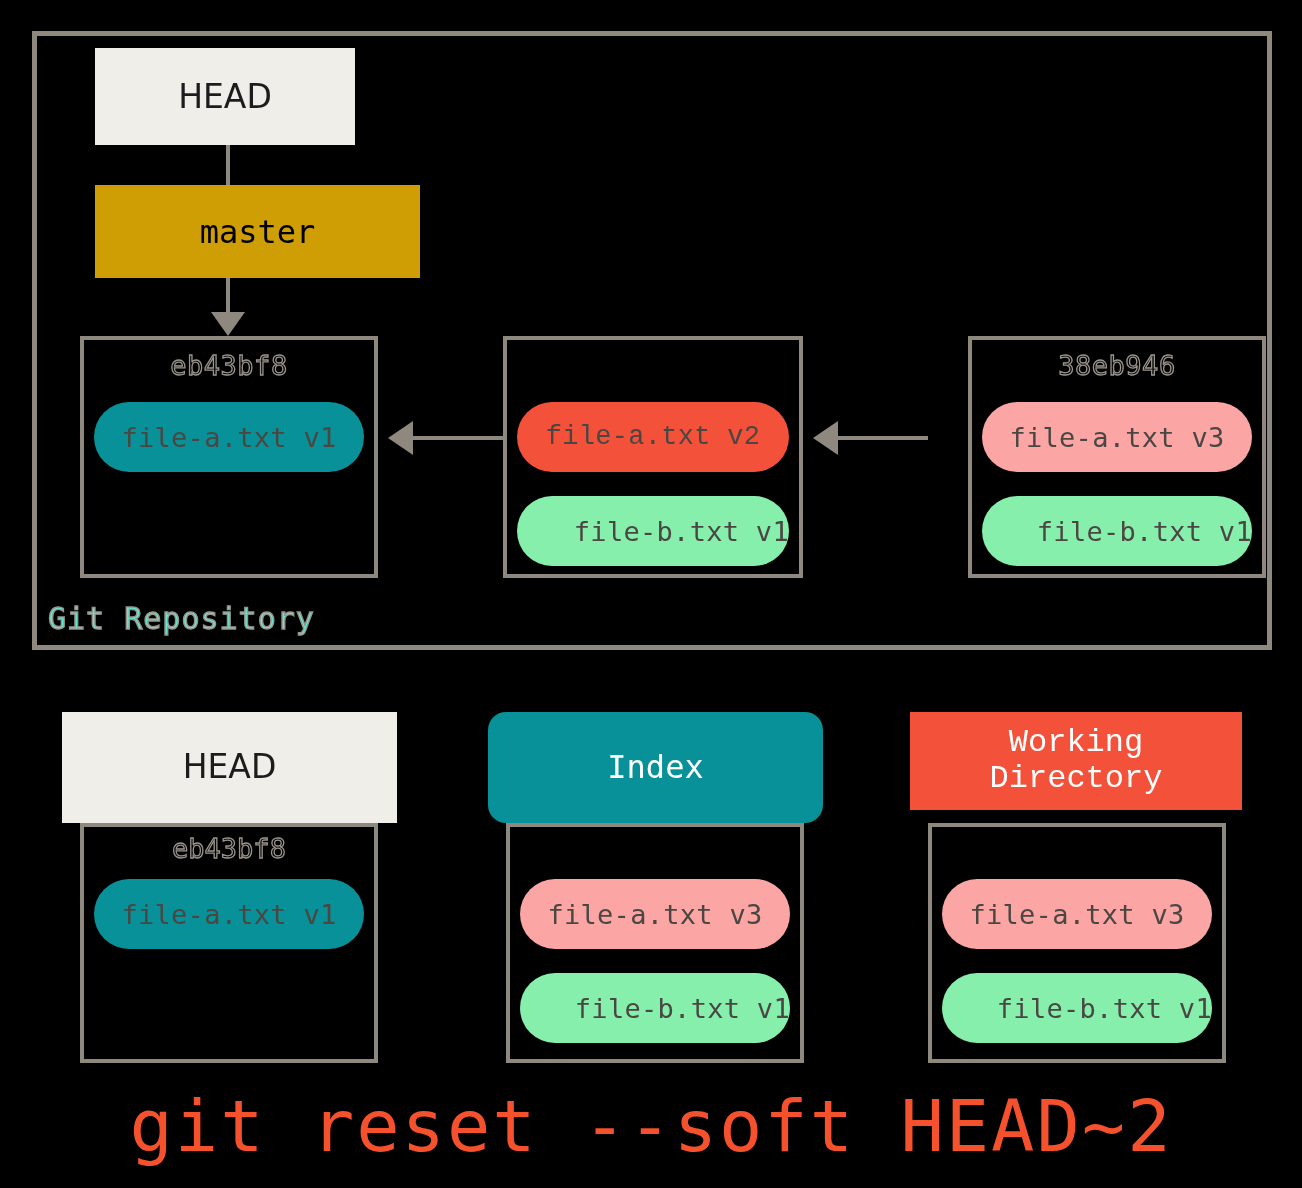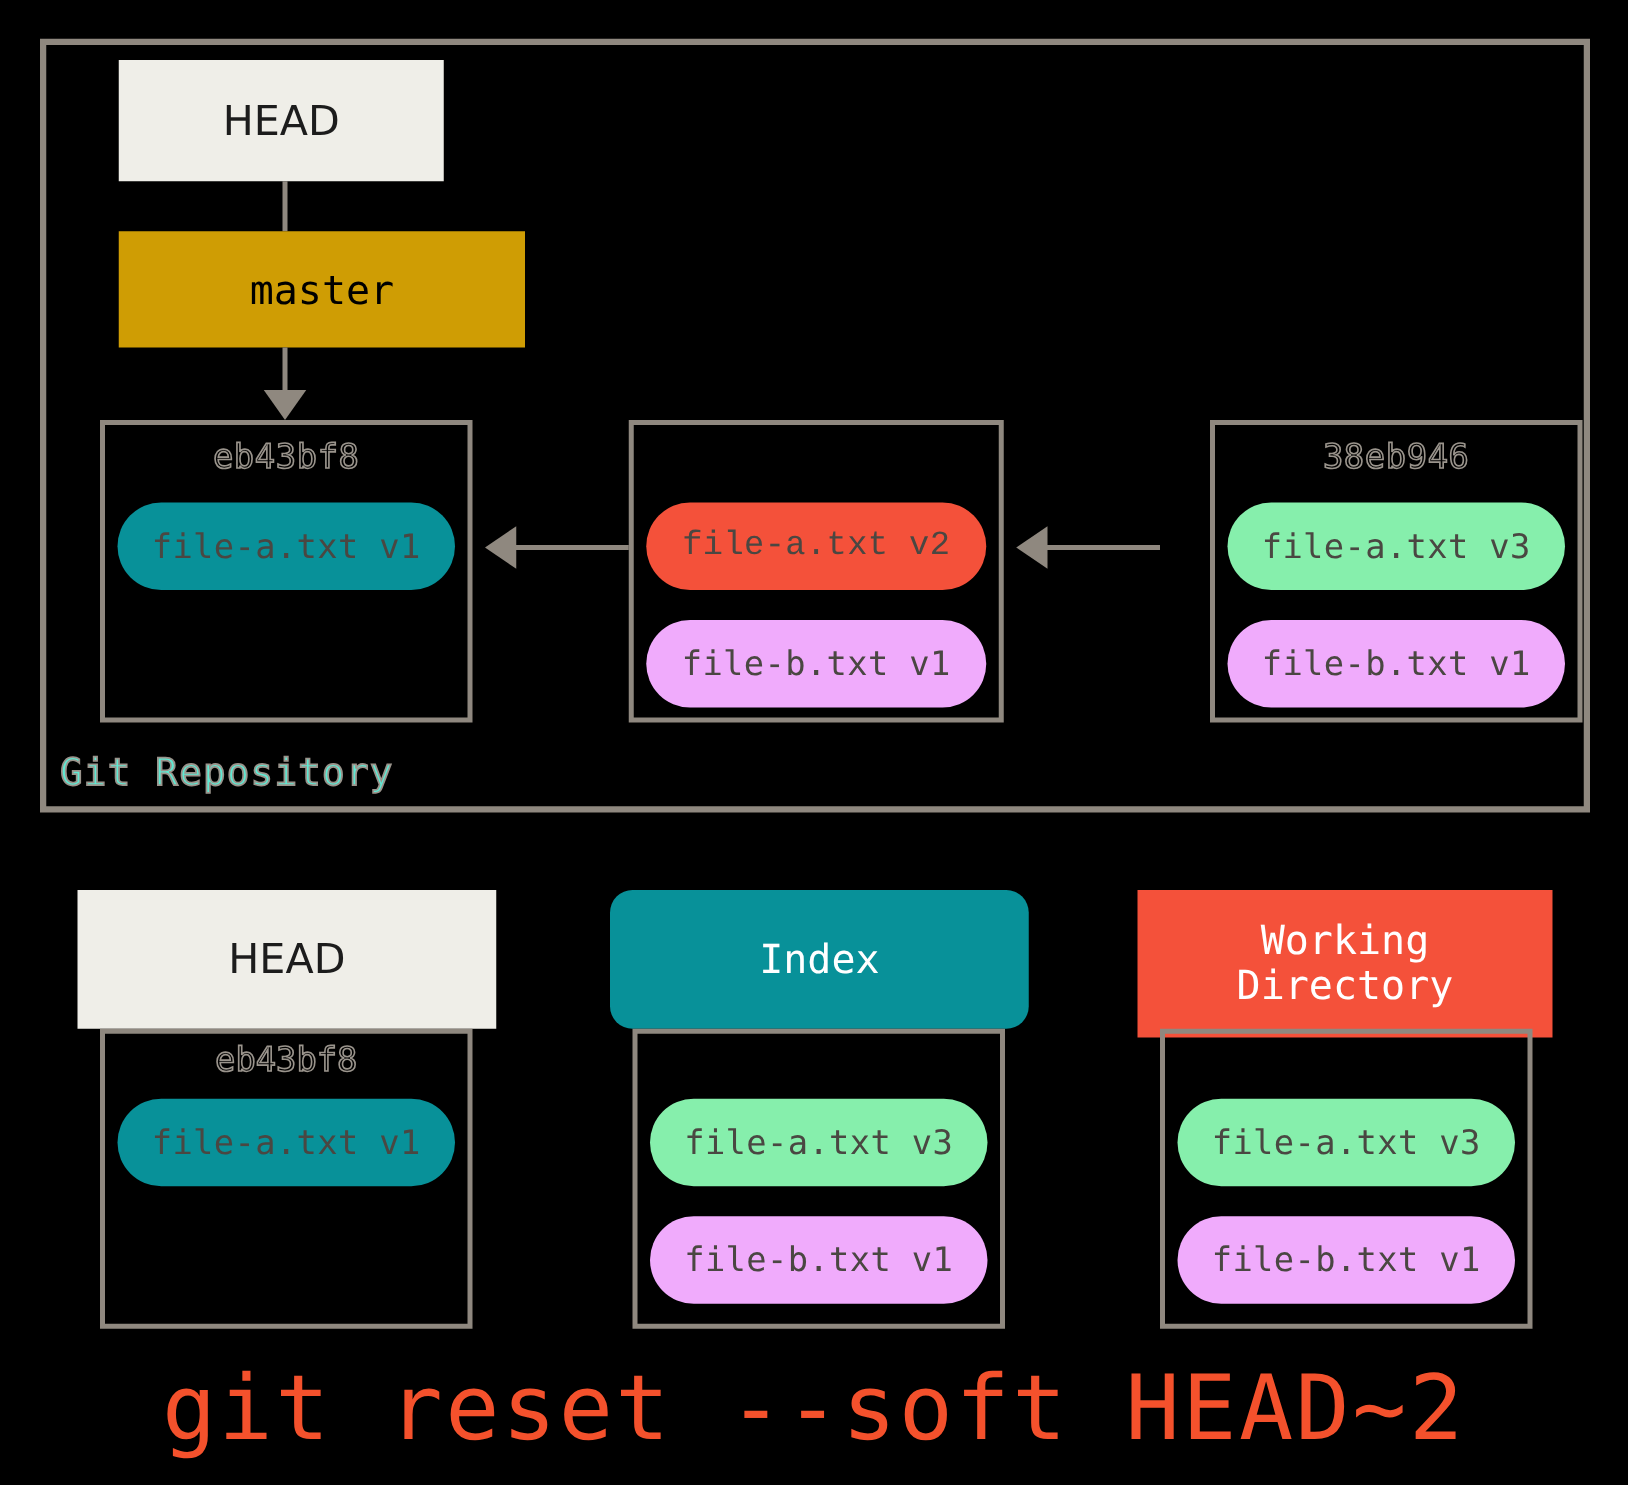--- a/index.html
+++ b/index.html
@@ -125,22 +125,22 @@
     font-size: 27px;
     letter-spacing: 0.3px;
     color: #4a4742;
     box-sizing: border-box;
   }
   .pill.row1 { top: 62px; }
   .pill.row2 { top: 156px; }
 
   .c-teal   { background: #089199; }
   .c-red    { background: #f4513a; font-family: Liberation Mono, monospace; }
-  .c-gold   { background: #86efac; }
-  .c-cream  { background: #f0abfc; }
+  .c-gold   { background: #fca5a5; }
+  .c-cream  { background: #86efac; justify-content: flex-end; }
 
   
   .conn-horiz {
     position: absolute;
     background: #8f887f;
     height: 4px;
   }
   .arrow-left {
     position: absolute;
     width: 0; height: 0;
@@ -170,24 +170,25 @@
   .panel-header.ph-index {
     left: 488px; top: 712px;
     width: 335px; height: 111px;
     background: #089199;
     color: #ffffff;
     font-size: 32px;
     border-radius: 18px;
   }
   .panel-header.ph-wd {
     left: 910px; top: 712px;
-    width: 332px; height: 118px;
+    width: 332px; height: 98px;
     background: #f4513a;
     color: #ffffff;
     font-size: 32px;
+    font-family: Liberation Mono, monospace;
   }
 
   .panel-body {
     position: absolute;
     top: 823px;
     height: 240px;
     border: 4px solid #8f887f;
     box-sizing: border-box;
     background: transparent;
   }

